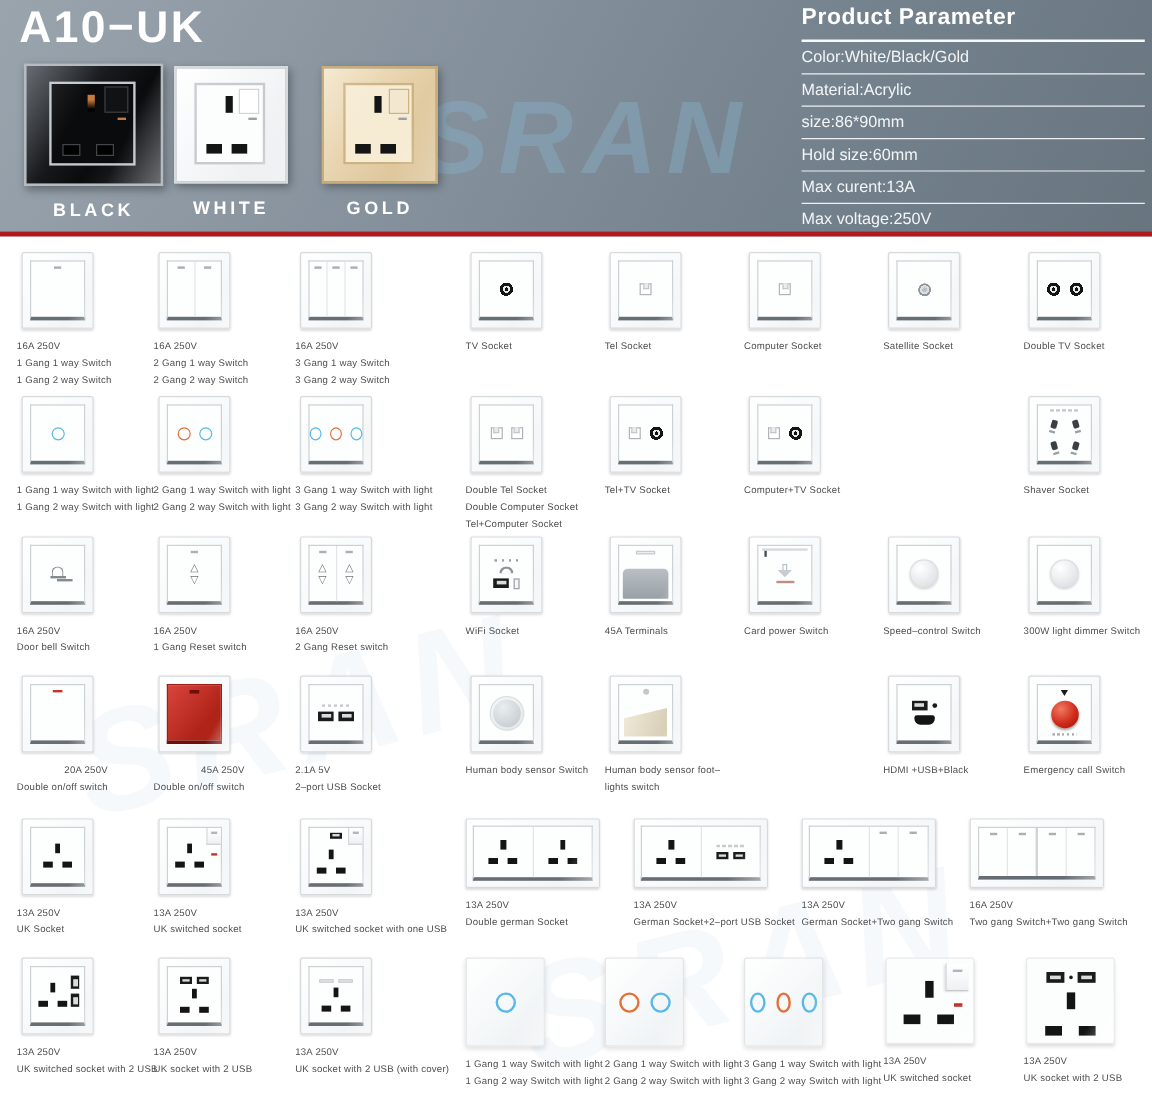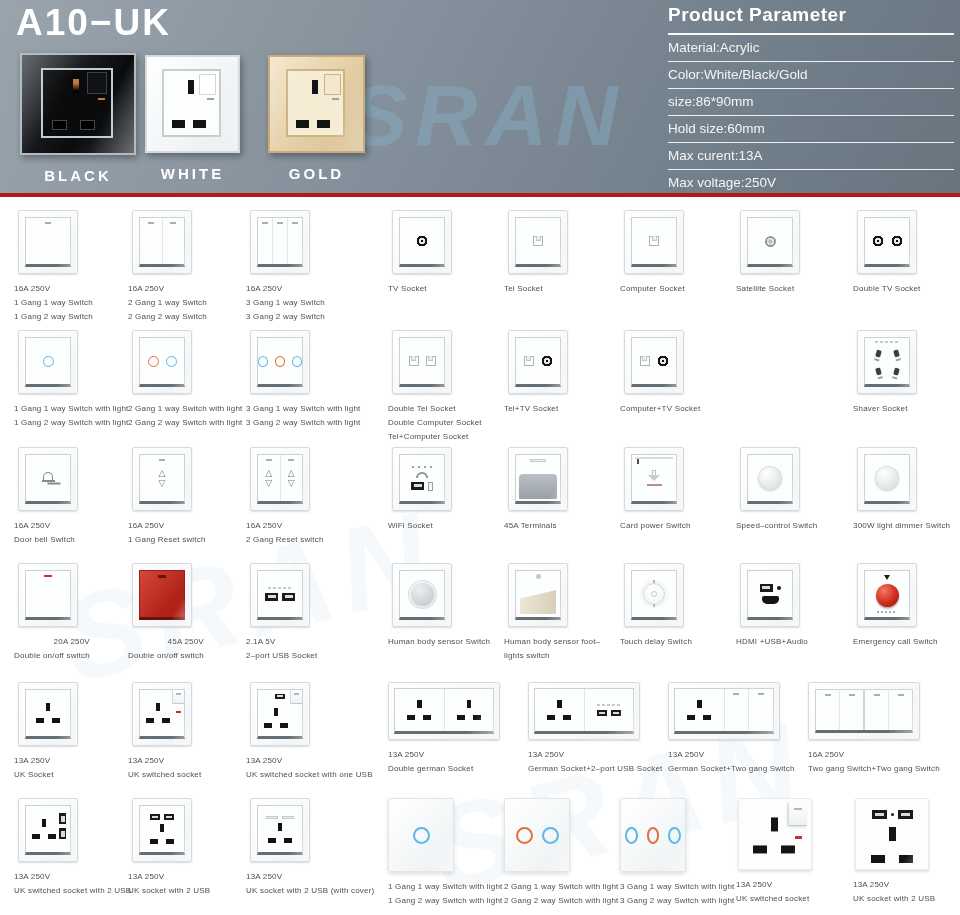--- a/index.html
+++ b/index.html
@@ -212,22 +212,22 @@
               <i class="svsw"></i>
               <i class="svdash"></i>
             </div>
           </div>
           <div class="vlabel">GOLD</div>
         </div>
       </div>
     <section class="params">
       <h2>Product Parameter</h2>
       <ul id="paramlist">
+          <li>Color:White/Black/Gold</li>
           <li>Material:Acrylic</li>
-          <li>Color:White/Black/Gold</li>
           <li>size:86*90mm</li>
           <li>Hold size:60mm</li>
           <li>Max curent:13A</li>
           <li>Max voltage:250V</li>
         </ul>
     </section>
     <div class="redline"></div>
   </header>
   <main id="grid">
     <div class="wmb" style="left:60px;top:330px">SRAN</div>
@@ -558,42 +558,32 @@
           <div class="face">
             <i class="fsens"></i>
             <i class="flight"></i>
           </div>
         </div>
         <div class="labels">
           <div class="lbl">Human body sensor foot–</div>
           <div class="lbl">lights switch</div>
         </div>
       </div>
-      <div class="cell" style="left: 616px; top: 366px;">
-        <div class="panel ">
-          <div class="face fc">
-            <i class="tdial"></i>
-          </div>
-        </div>
-        <div class="labels">
-          <div class="lbl">Touch delay Switch</div>
-        </div>
-      </div>
       <div class="cell" style="left: 732px; top: 366px;">
         <div class="panel ">
           <div class="face fv">
             <span class="wrow">
               <i class="usb"></i>
               <i class="adot"></i>
             </span>
             <i class="hdmi"></i>
           </div>
         </div>
         <div class="labels">
-          <div class="lbl">HDMI +USB+Audio</div>
+          <div class="lbl">HDMI +USB+Black</div>
         </div>
       </div>
       <div class="cell" style="left: 849px; top: 366px;">
         <div class="panel ">
           <div class="face fv">
             <i class="earw"></i>
             <i class="ebtn"></i>
             <i class="etxt"></i>
           </div>
         </div>

